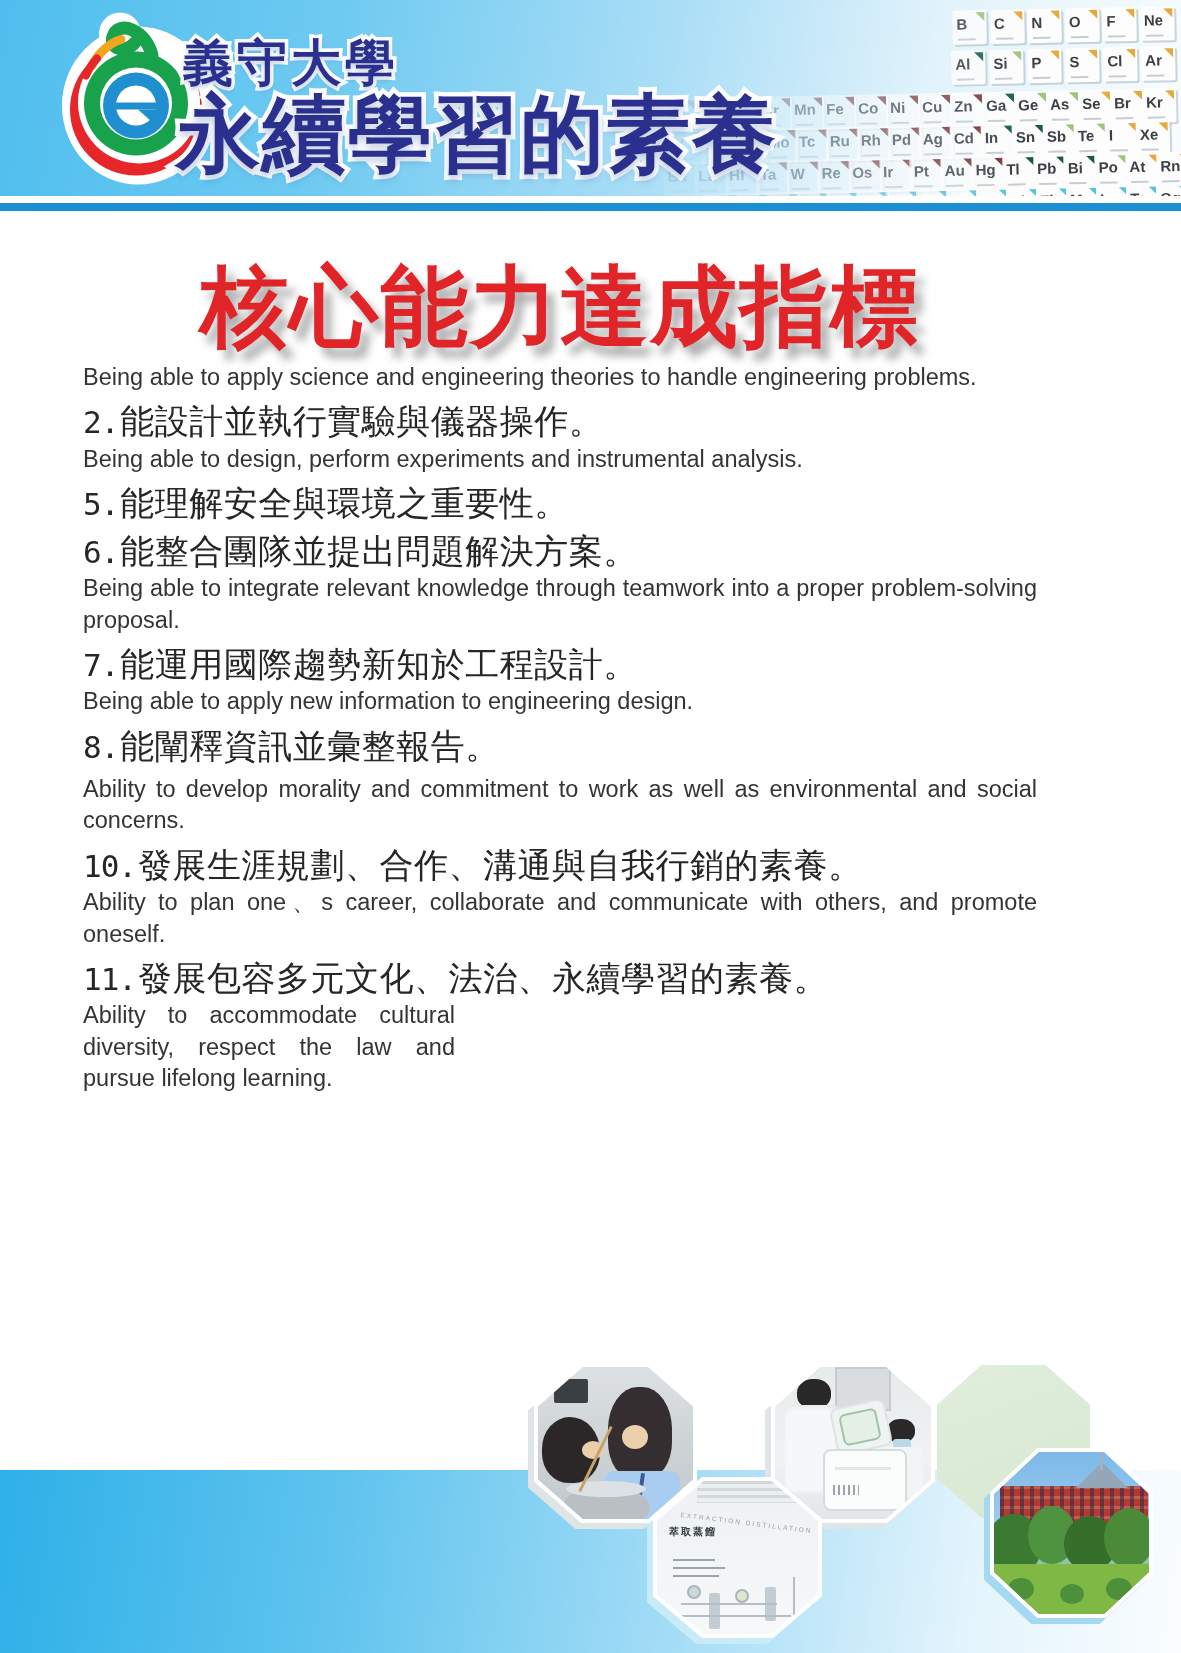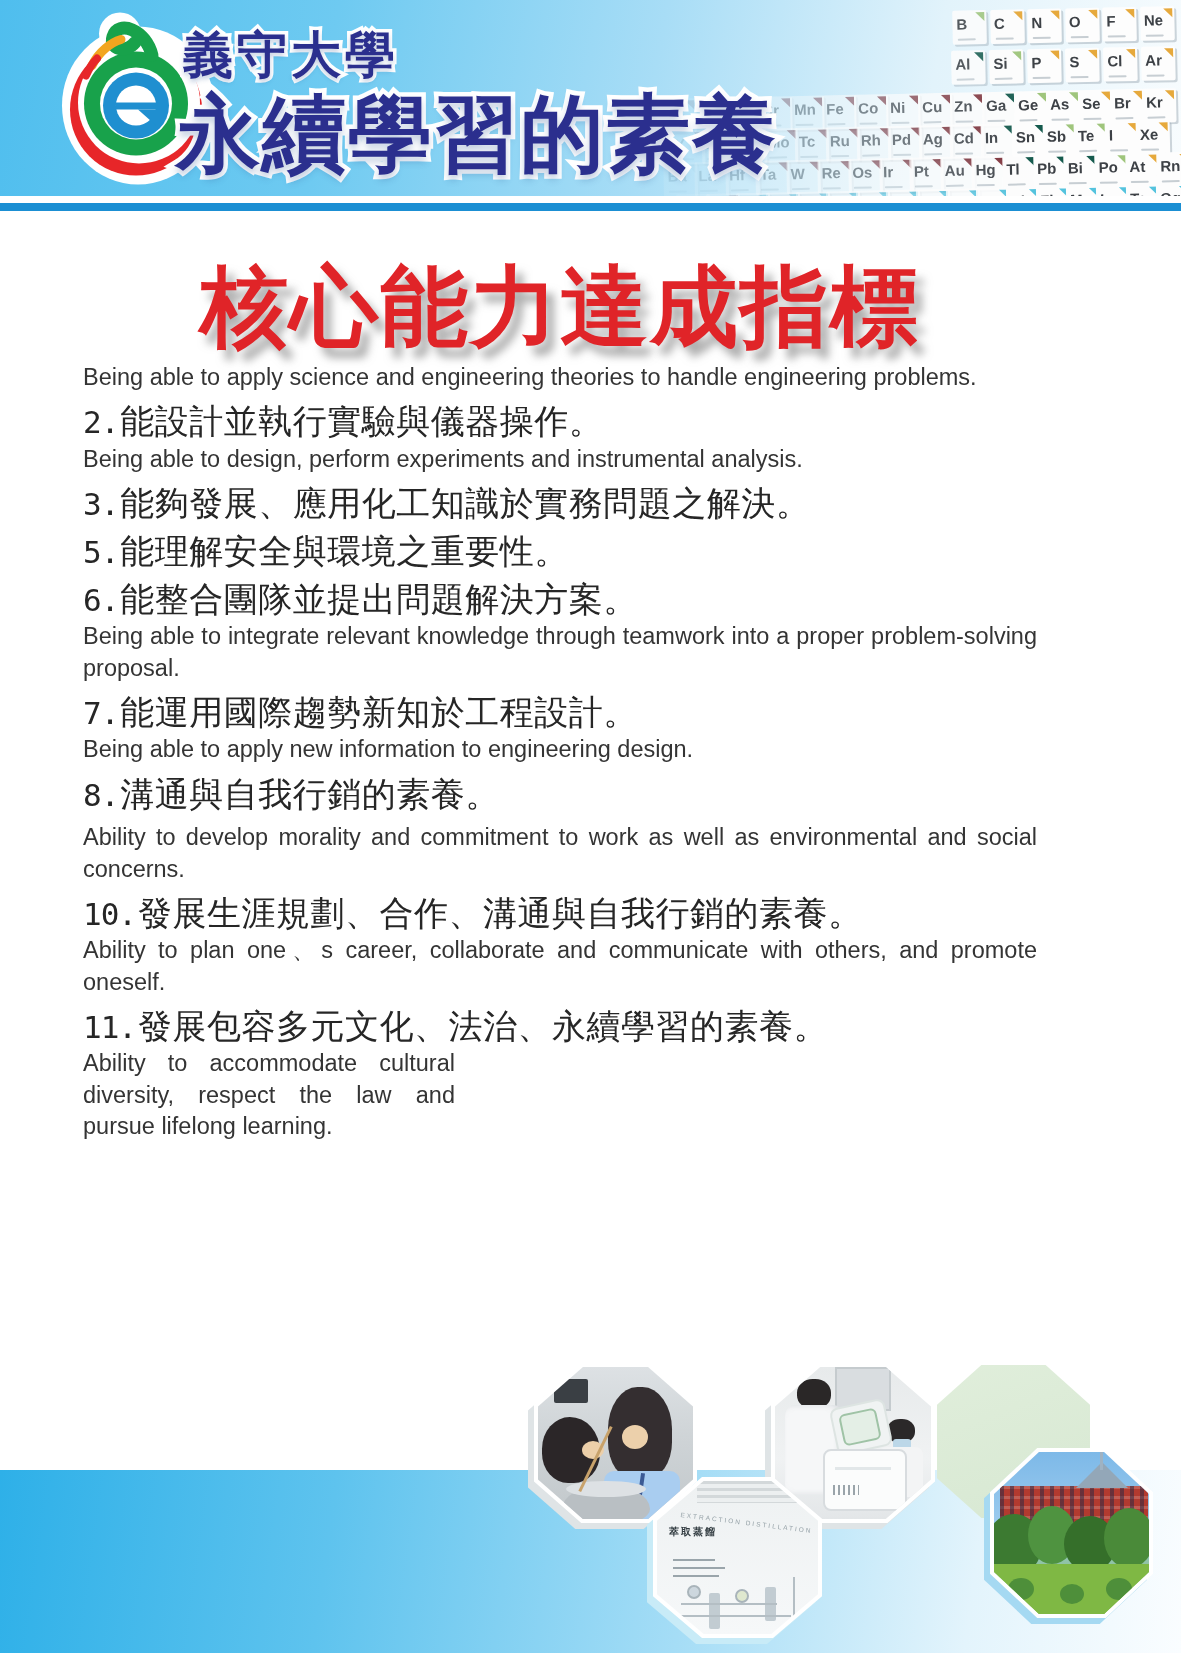--- a/index.html
+++ b/index.html
@@ -453,52 +453,51 @@
       <circle cx="80" cy="92" r="36" fill="#ffffff"></circle>
       <circle cx="80" cy="94" r="33" fill="#1f8fd0"></circle>
       <circle cx="80" cy="94" r="20" fill="#ffffff"></circle>
       <rect x="60" y="91" width="42" height="7" fill="#1f8fd0"></rect>
       <polygon points="100,98 82,98 100,114" fill="#1f8fd0"></polygon>
       <path d="M96 44 C 90 18 62 8 57 25 C 53 38 70 42 79 31" stroke="#18a24b" stroke-width="13" fill="none" stroke-linecap="round"></path>
       <path d="M36 54 C 43 40 55 31 65 28" stroke="#f2a51f" stroke-width="9" fill="none" stroke-linecap="round"></path>
       <path d="M30 64 C 33 57 36 52 41 47" stroke="#e72629" stroke-width="8" fill="none" stroke-linecap="round"></path>
     </svg>
 
-    <div class="univ-name" style="color: rgb(43, 47, 142);">義守大學</div>
+    <div class="univ-name" style="color: rgb(43, 47, 142); margin-top: 8px;">義守大學</div>
     <div class="dept-name" style="color: rgb(43, 47, 142);">永續學習的素養</div>
   </div>
 
   <div class="stripe" id="divider-stripe" style="background: rgb(27, 143, 211);"></div>
 
   <div class="main-title" id="poster-title" style="color: rgb(224, 36, 40);">核心能力達成指標</div>
 
   <section id="competency-list">
       <article class="item">
         <p class="en">Being able to apply science and engineering theories to handle engineering problems.</p>
       </article>
       <article class="item">
         <h3 class="zh"><span class="num">2.</span><span>能設計並執行實驗與儀器操作。</span></h3>
         <p class="en">Being able to design, perform experiments and instrumental analysis.</p>
       </article>
       <article class="item">
-        <h3 class="zh"><span class="num">3.</span><span>能夠發展、應用化工知識於實務問題之解決。</span></h3>
       </article>
       <article class="item">
         <h3 class="zh"><span class="num">5.</span><span>能理解安全與環境之重要性。</span></h3>
       </article>
       <article class="item">
         <h3 class="zh"><span class="num">6.</span><span>能整合團隊並提出問題解決方案。</span></h3>
         <p class="en">Being able to integrate relevant knowledge through teamwork into a proper problem-solving proposal.</p>
       </article>
       <article class="item">
         <h3 class="zh"><span class="num">7.</span><span>能運用國際趨勢新知於工程設計。</span></h3>
         <p class="en">Being able to apply new information to engineering design.</p>
       </article>
       <article class="item">
-        <h3 class="zh"><span class="num">8.</span><span>溝通與自我行銷的素養。</span></h3>
+        <h3 class="zh"><span class="num">8.</span><span>能闡釋資訊並彙整報告。</span></h3>
       </article>
       <article class="item">
         <p class="en">Ability to develop morality and commitment to work as well as environmental and social concerns.</p>
       </article>
       <article class="item">
         <h3 class="zh"><span class="num">10.</span><span>發展生涯規劃、合作、溝通與自我行銷的素養。</span></h3>
         <p class="en">Ability to plan one、s career, collaborate and communicate with others, and promote oneself.</p>
       </article>
       <article class="item">
         <h3 class="zh"><span class="num">11.</span><span>發展包容多元文化、法治、永續學習的素養。</span></h3>

